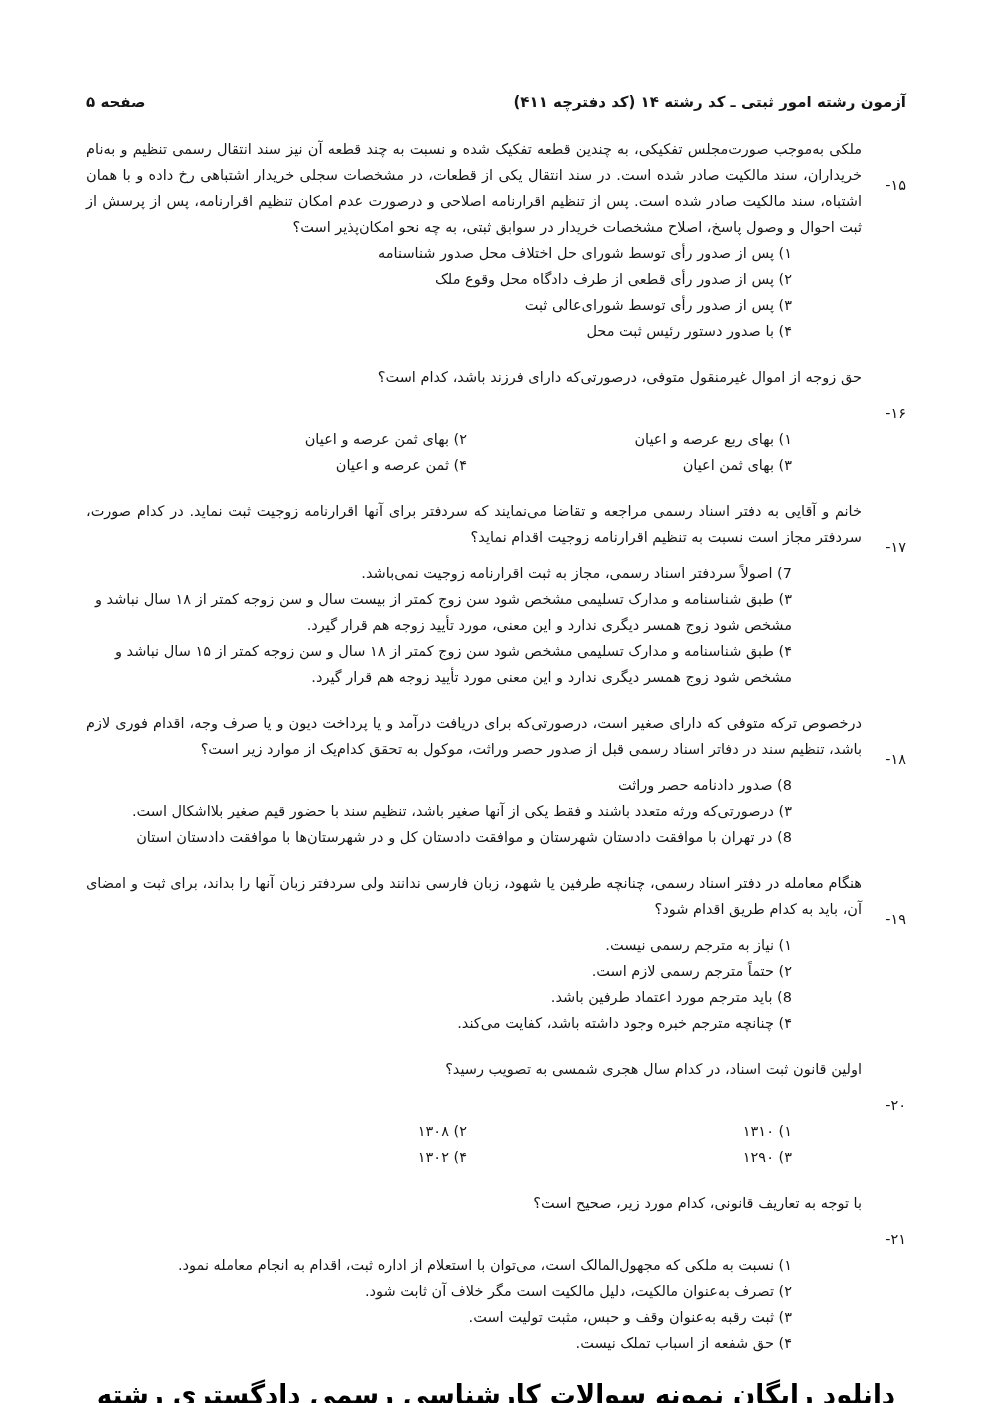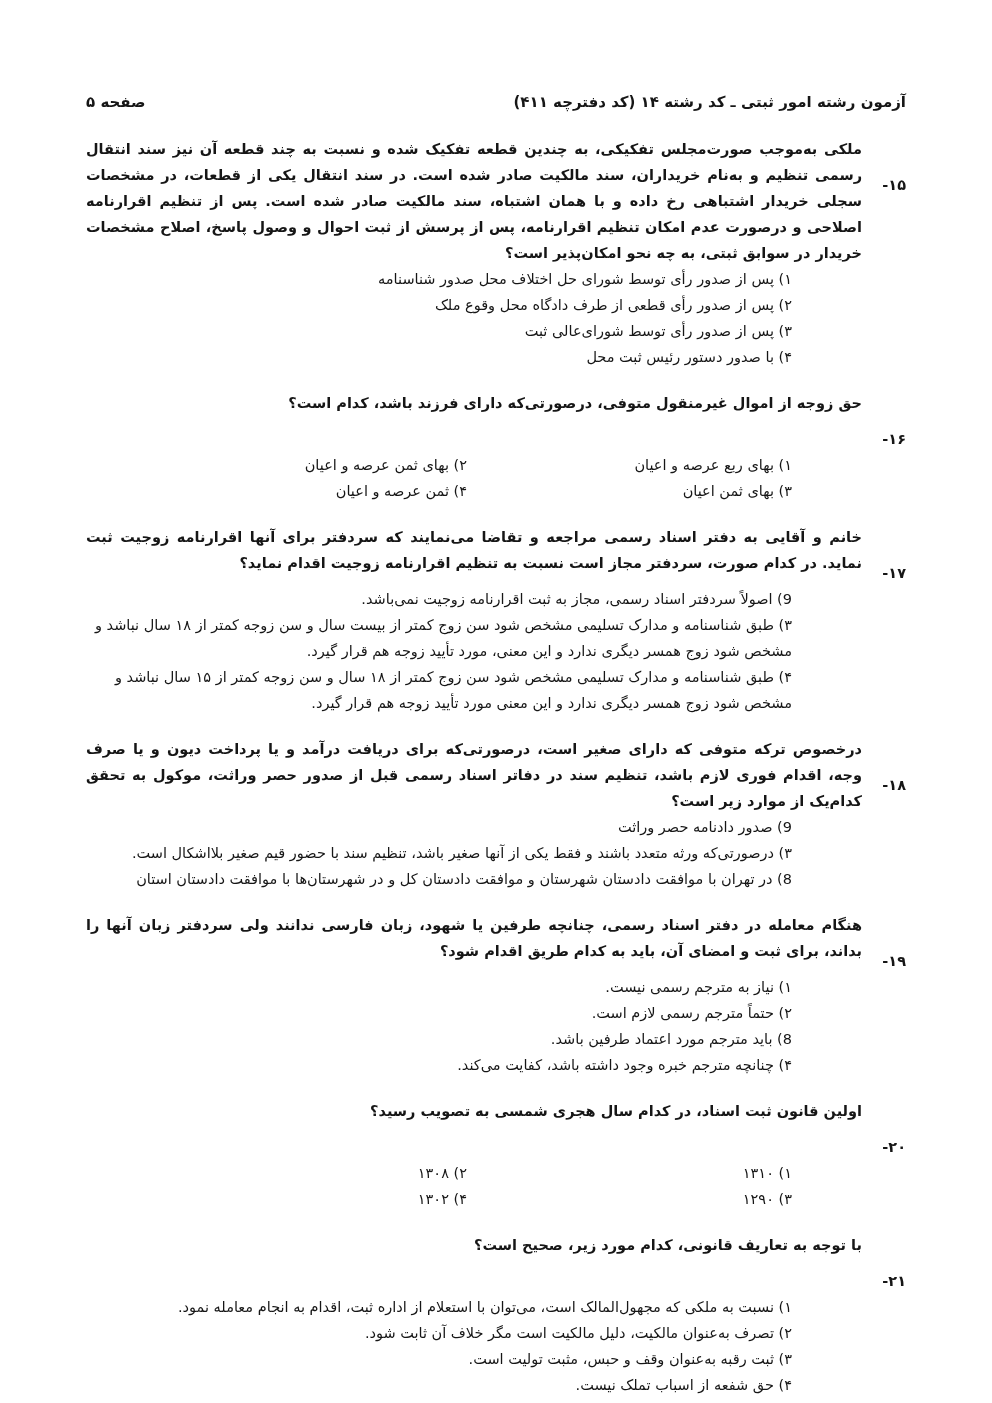--- a/index.html
+++ b/index.html
@@ -40,27 +40,27 @@
   .question {
     font-size: 14.5px;
     line-height: 26px;
     margin-bottom: 20px;
   }
   .q-head {
     display: flex;
   }
   .q-num {
     flex: 0 0 44px;
-    font-weight: bold;
+    font-weight: normal;
     margin-top: 36px;
   }
   .q-text {
     margin: 0;
     flex: 1;
-    font-weight: bold;
+    font-weight: normal;
     text-align: justify;
   }
   .options {
     margin: 0 114px 0 0;
   }
   .option {
     margin: 0;
     text-align: right;
   }
   .options.two-col {
@@ -116,33 +116,33 @@
         <p class="option">۴) ثمن عرصه و اعیان</p>
       </div>
     </section>
 
     <section class="question">
       <div class="q-head">
         <span class="q-num">۱۷-</span>
         <p class="q-text">خانم و آقایی به دفتر اسناد رسمی مراجعه و تقاضا می‌نمایند که سردفتر برای آنها اقرارنامه زوجیت ثبت نماید. در کدام صورت، سردفتر مجاز است نسبت به تنظیم اقرارنامه زوجیت اقدام نماید؟</p>
       </div>
       <div class="options">
-        <p class="option">9) اصولاً سردفتر اسناد رسمی، مجاز به ثبت اقرارنامه زوجیت نمی‌باشد.</p>
+        <p class="option">7) اصولاً سردفتر اسناد رسمی، مجاز به ثبت اقرارنامه زوجیت نمی‌باشد.</p>
         <p class="option">۳) طبق شناسنامه و مدارک تسلیمی مشخص شود سن زوج کمتر از بیست سال و سن زوجه کمتر از ۱۸ سال نباشد و مشخص شود زوج همسر دیگری ندارد و این معنی، مورد تأیید زوجه هم قرار گیرد.</p>
         <p class="option">۴) طبق شناسنامه و مدارک تسلیمی مشخص شود سن زوج کمتر از ۱۸ سال و سن زوجه کمتر از ۱۵ سال نباشد و مشخص شود زوج همسر دیگری ندارد و این معنی مورد تأیید زوجه هم قرار گیرد.</p>
       </div>
     </section>
 
     <section class="question">
       <div class="q-head">
         <span class="q-num">۱۸-</span>
         <p class="q-text">درخصوص ترکه متوفی که دارای صغیر است، درصورتی‌که برای دریافت درآمد و یا پرداخت دیون و یا صرف وجه، اقدام فوری لازم باشد، تنظیم سند در دفاتر اسناد رسمی قبل از صدور حصر وراثت، موکول به تحقق کدام‌یک از موارد زیر است؟</p>
       </div>
       <div class="options">
-        <p class="option">9) صدور دادنامه حصر وراثت</p>
+        <p class="option">8) صدور دادنامه حصر وراثت</p>
         <p class="option">۳) درصورتی‌که ورثه متعدد باشند و فقط یکی از آنها صغیر باشد، تنظیم سند با حضور قیم صغیر بلااشکال است.</p>
         <p class="option">8) در تهران با موافقت دادستان شهرستان و موافقت دادستان کل و در شهرستان‌ها با موافقت دادستان استان</p>
       </div>
     </section>
 
     <section class="question">
       <div class="q-head">
         <span class="q-num">۱۹-</span>
         <p class="q-text">هنگام معامله در دفتر اسناد رسمی، چنانچه طرفین یا شهود، زبان فارسی ندانند ولی سردفتر زبان آنها را بداند، برای ثبت و امضای آن، باید به کدام طریق اقدام شود؟</p>
       </div>

